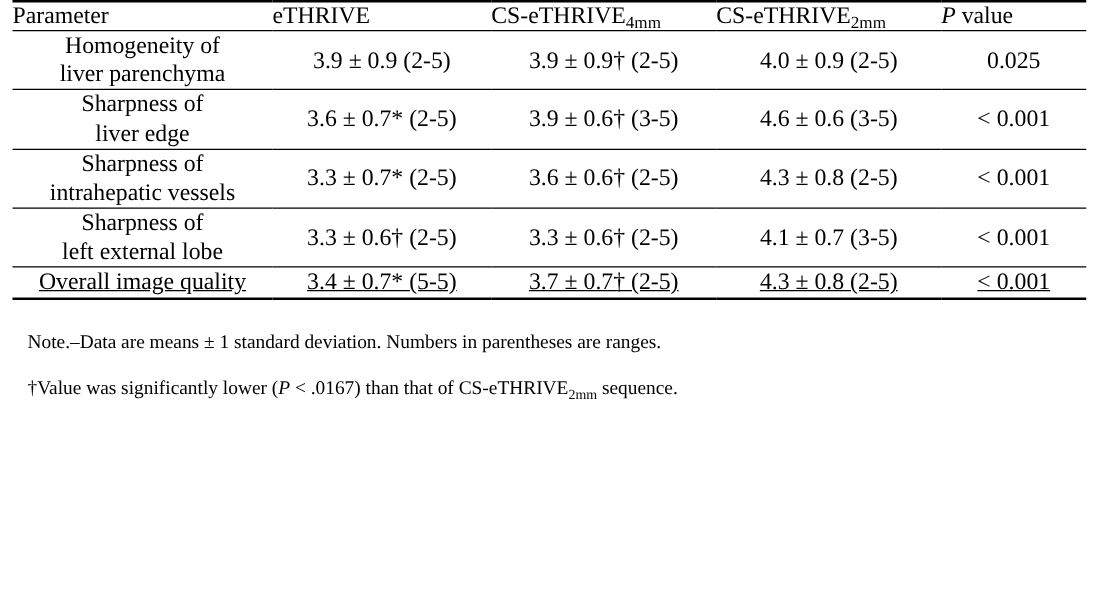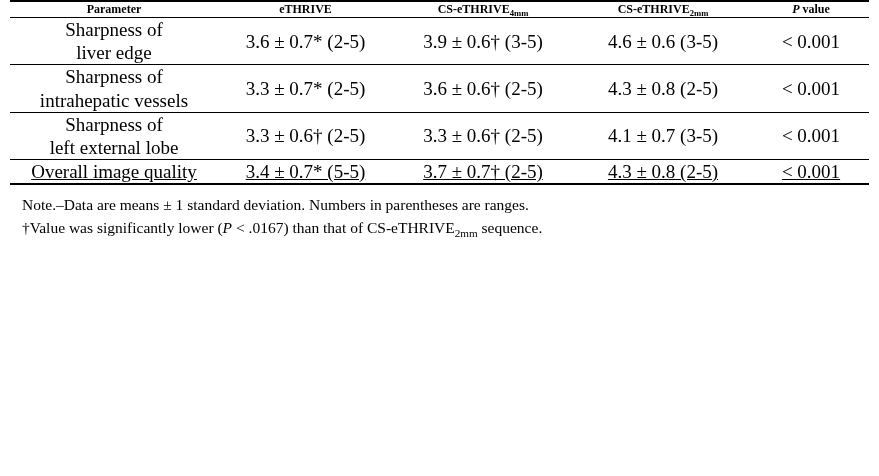--- a/index.html
+++ b/index.html
@@ -22,23 +22,23 @@
   table.data-table {
     width: 859px;
     border-collapse: collapse;
     table-layout: fixed;
   }
   table.data-table td, table.data-table th {
     padding: 0;
     margin: 0;
   }
   thead th {
-    font-weight: bold;
-    font-size: 12px;
-    text-align: center;
+    font-weight: normal;
+    font-size: 19px;
+    text-align: left;
     padding: 6px 4px 8px 4px;
     border-top: 2px solid #000;
     border-bottom: 1.5px solid #000;
     vertical-align: bottom;
     white-space: nowrap;
   }
   thead th.col-param { width: 208px; }
   thead th.col-a { width: 175px; }
   thead th.col-b { width: 180px; }
   thead th.col-c { width: 180px; }
@@ -66,37 +66,48 @@
   }
   .italic { font-style: italic; }
   .two-line { display: block; }
   .notes {
     padding: 8px 12px 0 12px;
     font-size: 15.5px;
     line-height: 1.5;
   }
   .notes div {
     white-space: nowrap;
+    margin-top: 14px;
   }
 </style>
 </head>
 <body>
 
 <div class="table-wrap">
   <table class="data-table">
     <thead>
       <tr>
         <th class="col-param">Parameter</th>
         <th class="col-a">eTHRIVE</th>
         <th class="col-b"><span>CS-eTHRIVE</span><span class="sub">4mm</span></th>
         <th class="col-c"><span>CS-eTHRIVE</span><span class="sub">2mm</span></th>
         <th class="col-p"><span class="italic">P</span><span> value</span></th>
       </tr>
     </thead>
     <tbody>
+      <tr>
+        <td class="param">
+          <span class="two-line">Homogeneity of</span>
+          <span class="two-line">liver parenchyma</span>
+        </td>
+        <td>3.9 ± 0.9 (2-5)</td>
+        <td>3.9 ± 0.9† (2-5)</td>
+        <td>4.0 ± 0.9 (2-5)</td>
+        <td>0.025</td>
+      </tr>
       <tr>
         <td class="param">
           <span class="two-line">Sharpness of</span>
           <span class="two-line">liver edge</span>
         </td>
         <td>3.6 ± 0.7* (2-5)</td>
         <td>3.9 ± 0.6† (3-5)</td>
         <td>4.6 ± 0.6 (3-5)</td>
         <td>&lt; 0.001</td>
       </tr>

